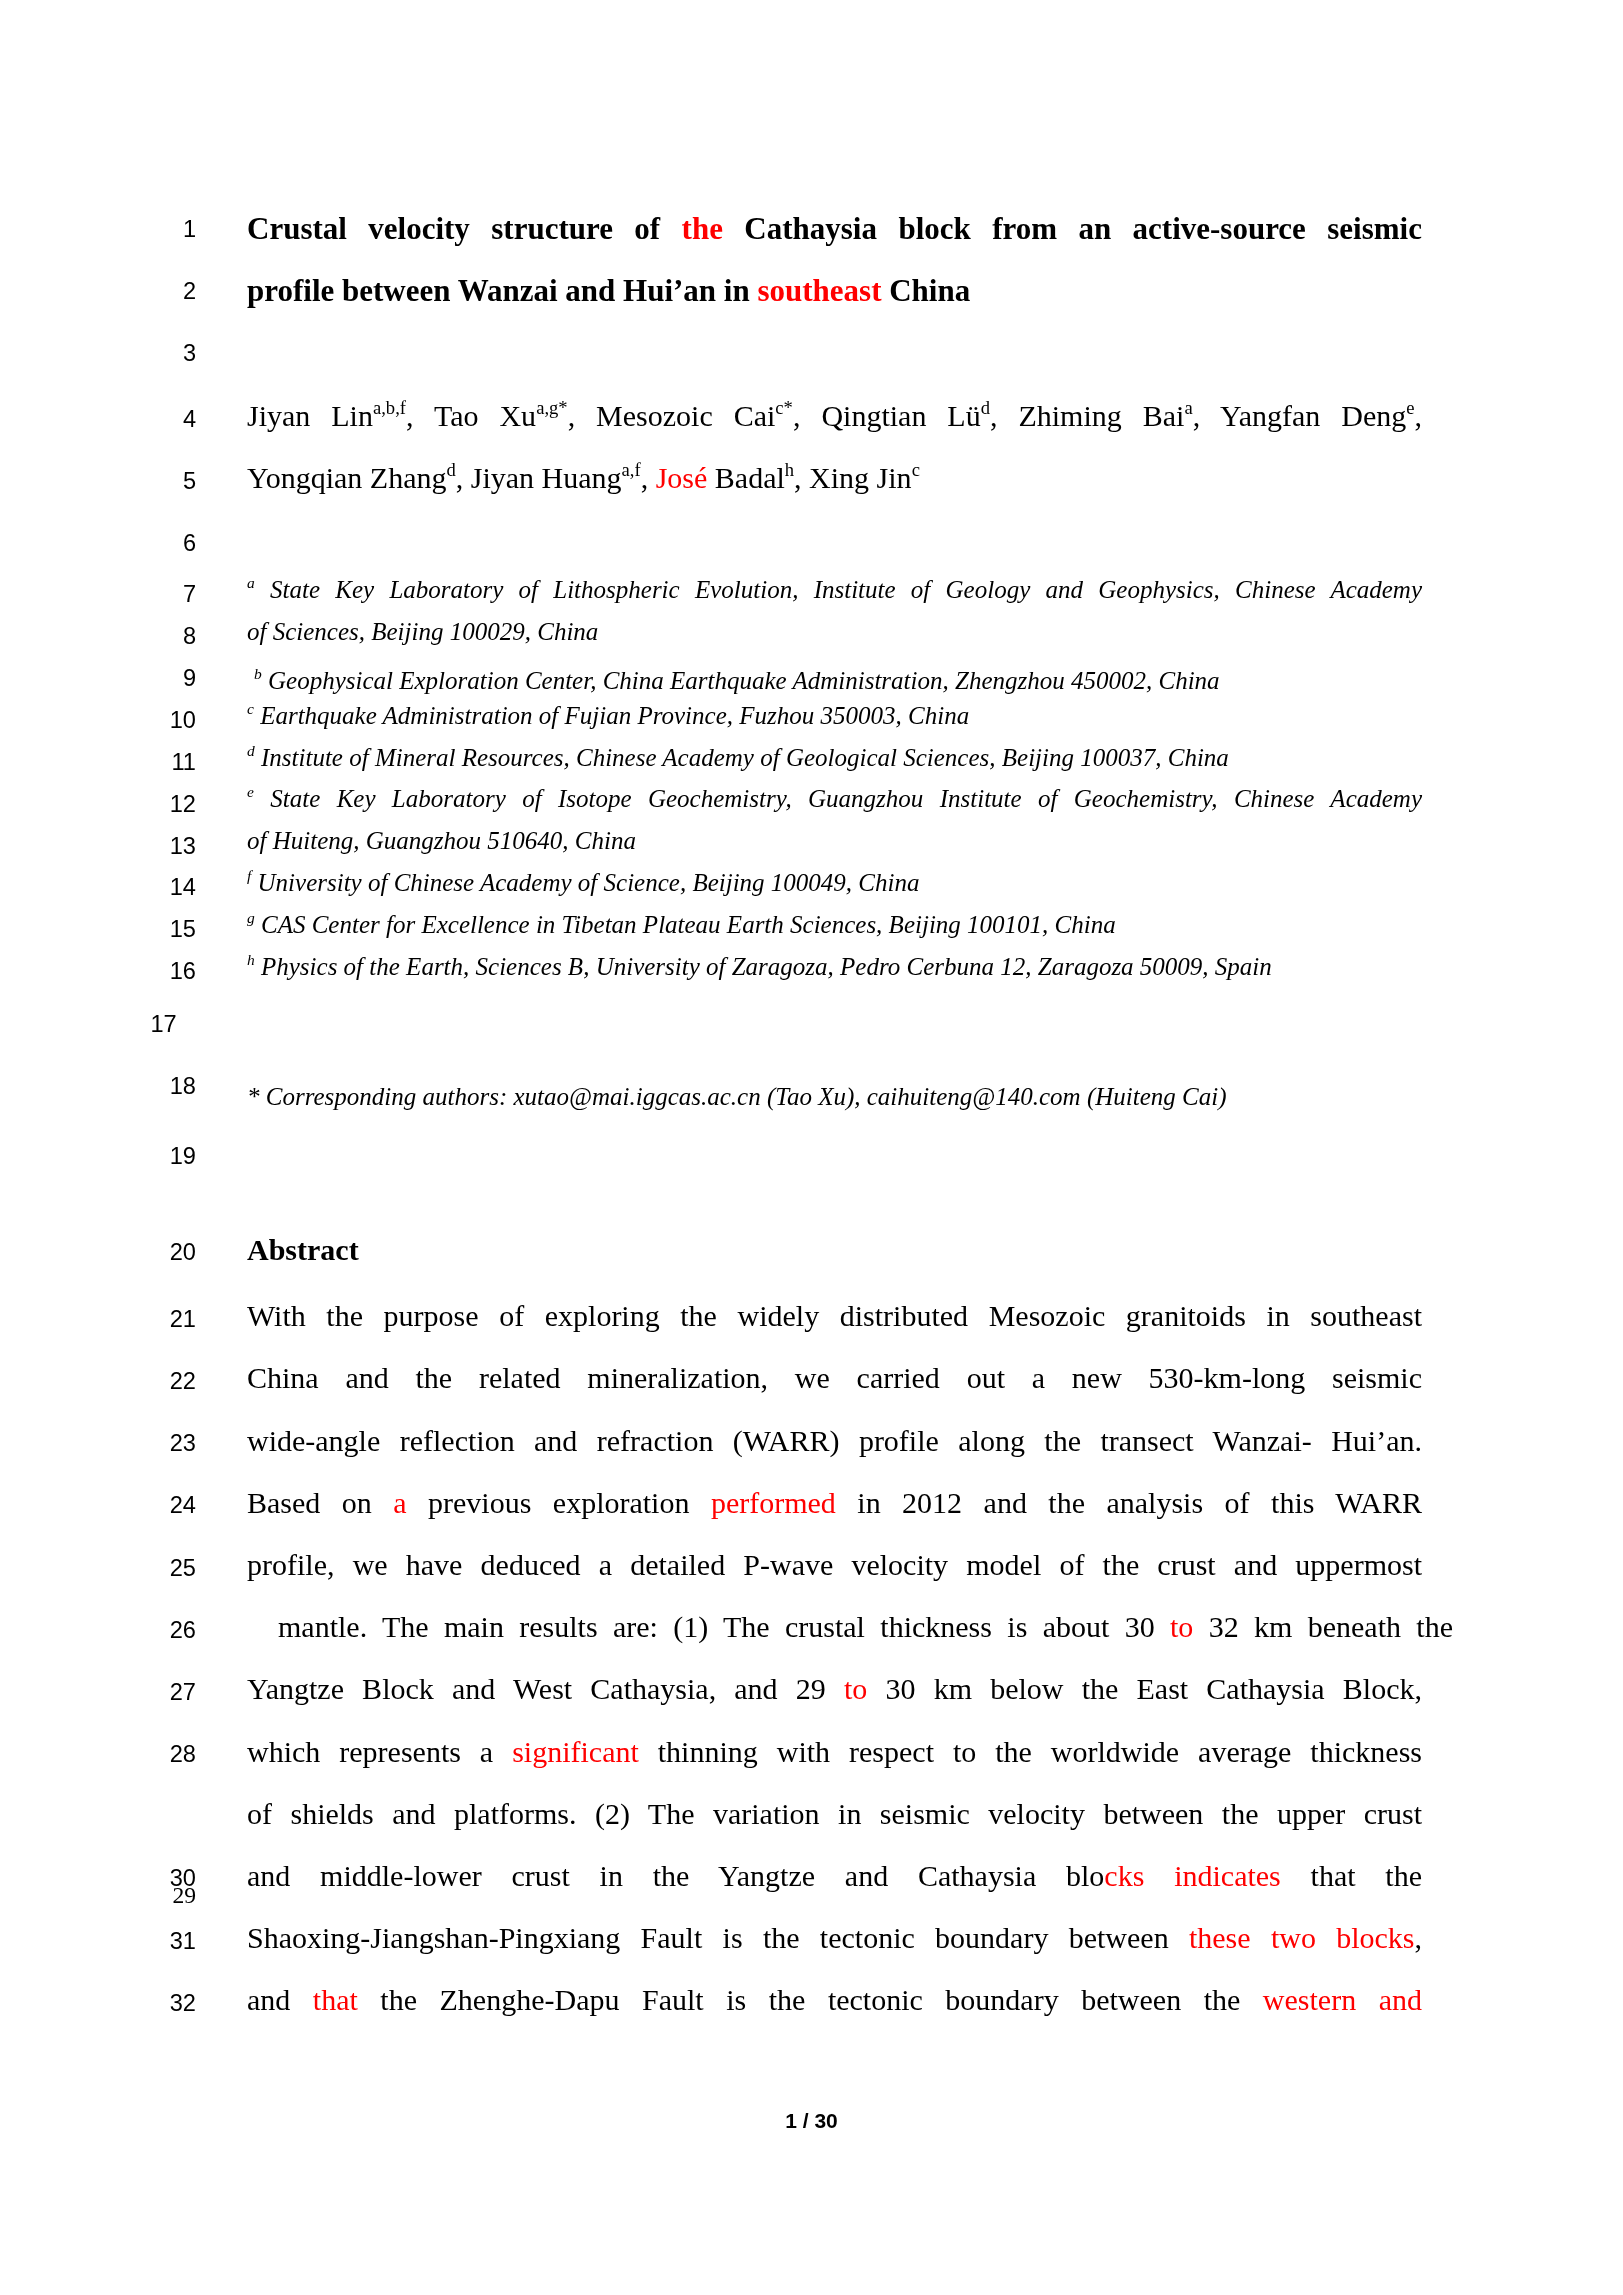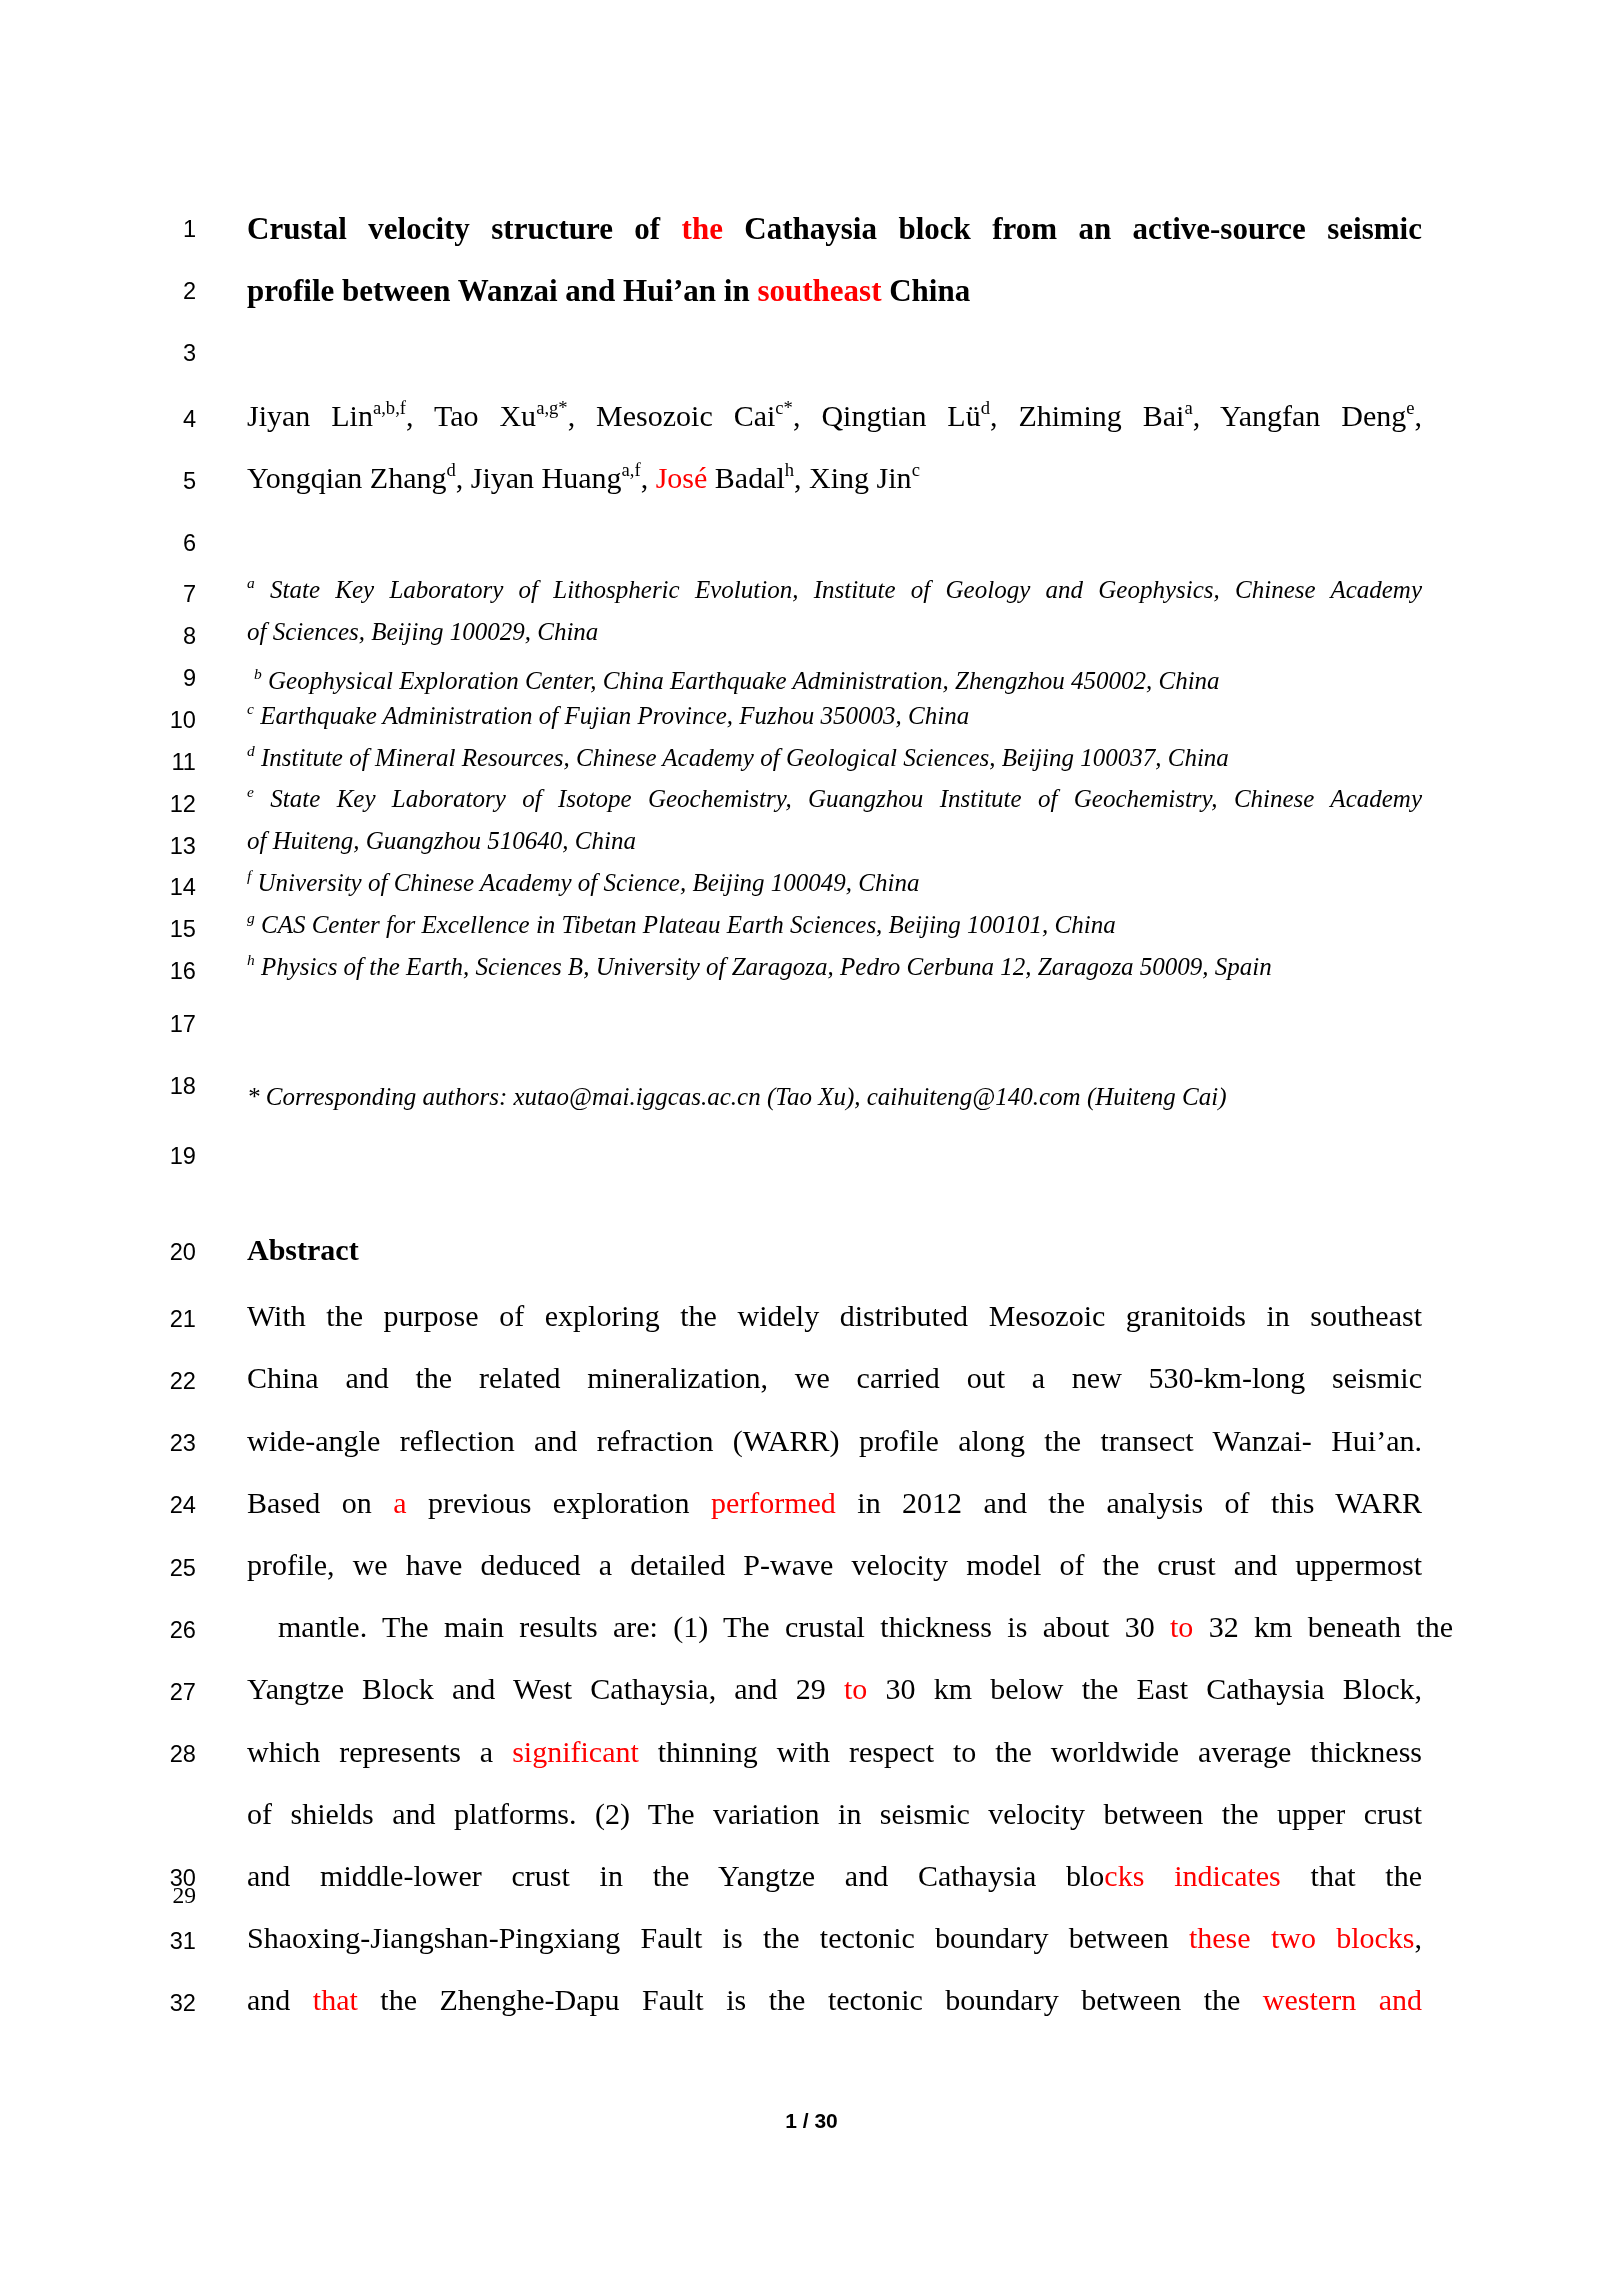--- a/index.html
+++ b/index.html
@@ -35,21 +35,21 @@
     <div class="ln" style="top: 581px;">7</div>
     <div class="ln" style="top: 623px;">8</div>
     <div class="ln" style="top: 665px;">9</div>
     <div class="ln" style="top: 707px;">10</div>
     <div class="ln" style="top: 749px;">11</div>
     <div class="ln" style="top: 791px;">12</div>
     <div class="ln" style="top: 833px;">13</div>
     <div class="ln" style="top: 874px;">14</div>
     <div class="ln" style="top: 916px;">15</div>
     <div class="ln" style="top: 958px;">16</div>
-    <div class="ln" style="top: 1011px;">17</div>
+    <div class="ln" style="top: 1011px; text-align: center;">17</div>
     <div class="ln" style="top: 1073px;">18</div>
     <div class="ln" style="top: 1143px;">19</div>
     <div class="ln" style="top: 1239px;">20</div>
     <div class="ln" style="top: 1306px;">21</div>
     <div class="ln" style="top: 1368px;">22</div>
     <div class="ln" style="top: 1430px;">23</div>
     <div class="ln" style="top: 1492px;">24</div>
     <div class="ln" style="top: 1555px;">25</div>
     <div class="ln" style="top: 1617px;">26</div>
     <div class="ln" style="top: 1679px;">27</div>

